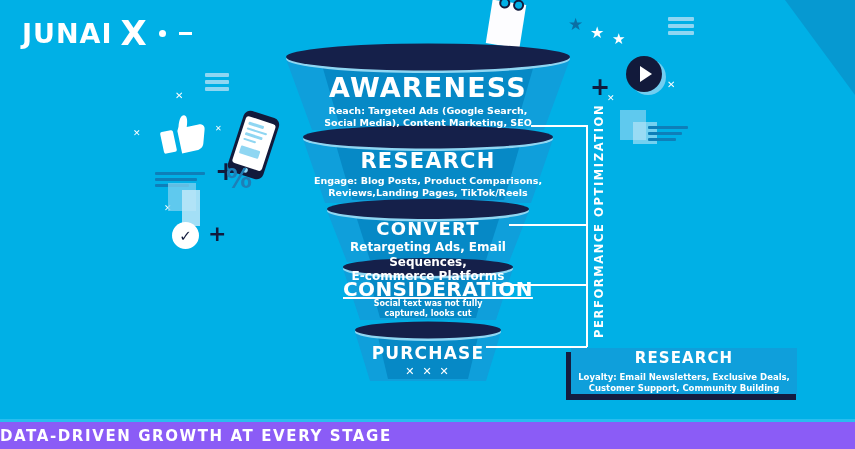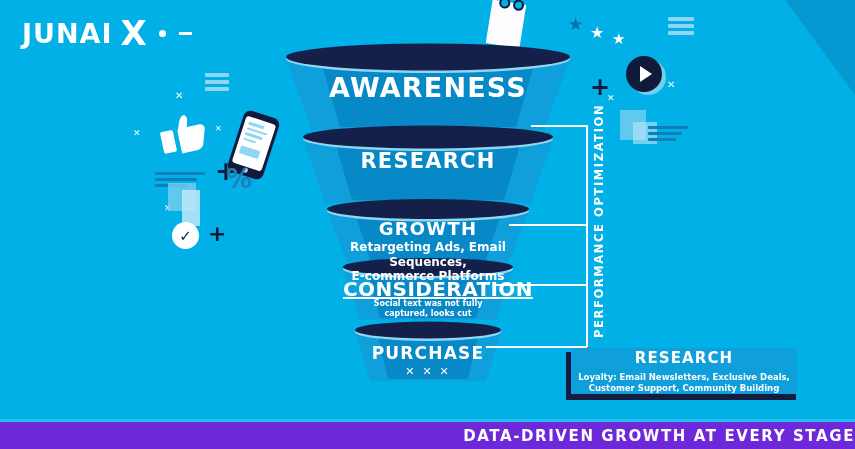--- a/index.html
+++ b/index.html
@@ -82,22 +82,22 @@
   
   .retention-shadow{position:absolute;background:#141c40;}
   .retention{position:absolute;background:#0f9fdb;display:flex;flex-direction:column;
     align-items:center;justify-content:center;}
   .retention .rtitle{color:#fff;font-family:"DejaVu Sans",sans-serif;font-weight:bold;
     font-size:15px;letter-spacing:1.1px;}
   .retention .rsub{color:#ffffff;font-family:"DejaVu Sans",sans-serif;font-weight:bold;
     font-size:8.5px;line-height:1.28;text-align:center;margin-top:5px;}
 
   
-  .footer{position:absolute;left:0;bottom:0;width:855px;height:27px;background:#6d28d9;
-    display:flex;align-items:center;justify-content:flex-end;}
+  .footer{position:absolute;left:0;bottom:0;width:855px;height:27px;background:#8b5cf6;
+    display:flex;align-items:center;justify-content:flex-start;}
   .footer span{color:#ffffff;font-family:"DejaVu Sans",sans-serif;font-weight:bold;
     font-size:15px;letter-spacing:1.6px;}
   .footer-strip{position:absolute;left:0;bottom:27px;width:855px;height:3px;background:#29bdef;}
   .corner-wedge{position:absolute;right:0;top:0;width:0;height:0;
     border-top:95px solid #0b86bf;border-left:70px solid transparent;opacity:.55;}
 </style>
 </head>
 <body>
 
 <div id="stage">
@@ -225,28 +225,32 @@
       <g>
         <path d="M355,317 L501,317 L486,366 L370,366 Z" fill="#0f9fdb"></path>
         <path d="M378,322 L478,322 L468,364 L388,364 Z" fill="#0689c6"></path>
         <ellipse cx="428" cy="317" rx="73" ry="9" fill="#8fd6f2"></ellipse>
         <ellipse cx="428" cy="315" rx="73" ry="8.5" fill="#15204a"></ellipse>
       </g>
     </svg>
 
     <div class="seg" style="left:286px;top:44px;width:284px;height:71px;">
       <div class="label" style="top:13px;font-size:27px;">AWARENESS</div>
+      <div class="sub" style="top:46px;font-size:9.5px;white-space:pre-line;">Reach: Targeted Ads (Google Search,
+Social Media), Content Marketing, SEO</div>
     </div>
 
     <div class="seg" style="left:303px;top:124px;width:250px;height:64px;">
       <div class="label" style="top:10px;font-size:21px;">RESEARCH</div>
+      <div class="sub" style="top:36px;font-size:9.5px;white-space:pre-line;">Engage: Blog Posts, Product Comparisons,
+Reviews,Landing Pages, TikTok/Reels</div>
     </div>
 
     <div class="seg" style="left:327px;top:196px;width:202px;height:51px;">
-      <div class="label" style="top:7px;font-size:18px;">GROWTH</div>
+      <div class="label" style="top:7px;font-size:18px;">CONVERT</div>
       <div class="sub" style="top:29px;font-size:12px;white-space:pre-line;">Retargeting Ads, Email Sequences,
 E-commerce Platforms</div>
     </div>
 
     <div class="seg" style="left:343px;top:254px;width:170px;height:51px;">
       <div class="label" style="top:8px;font-size:20px;letter-spacing:0.4px;text-decoration:underline;">CONSIDERATION</div>
       <div class="sub" style="top:30px;font-size:8px;white-space:pre-line;">Social text was not fully
 captured, looks cut</div>
     </div>
 

